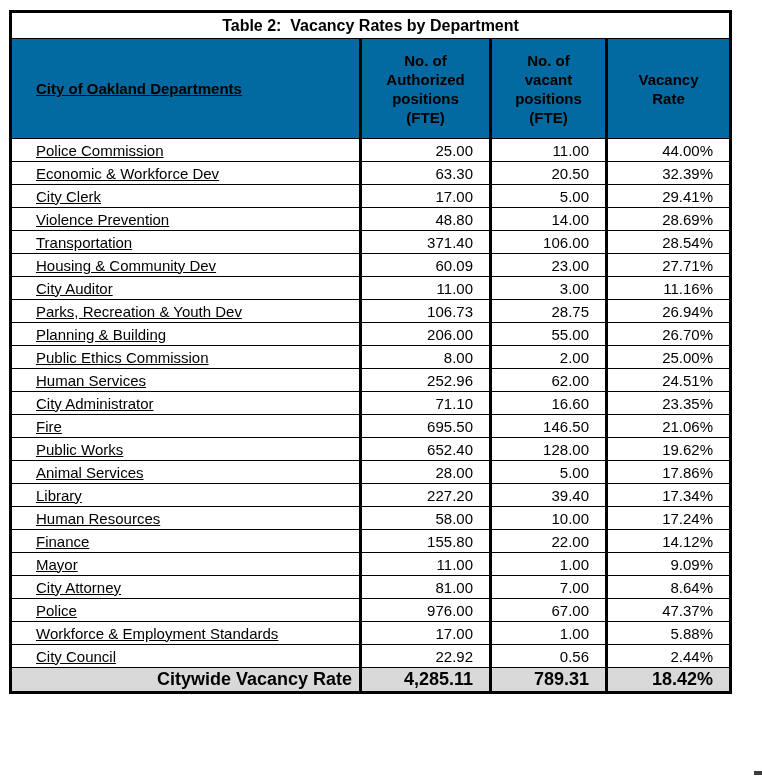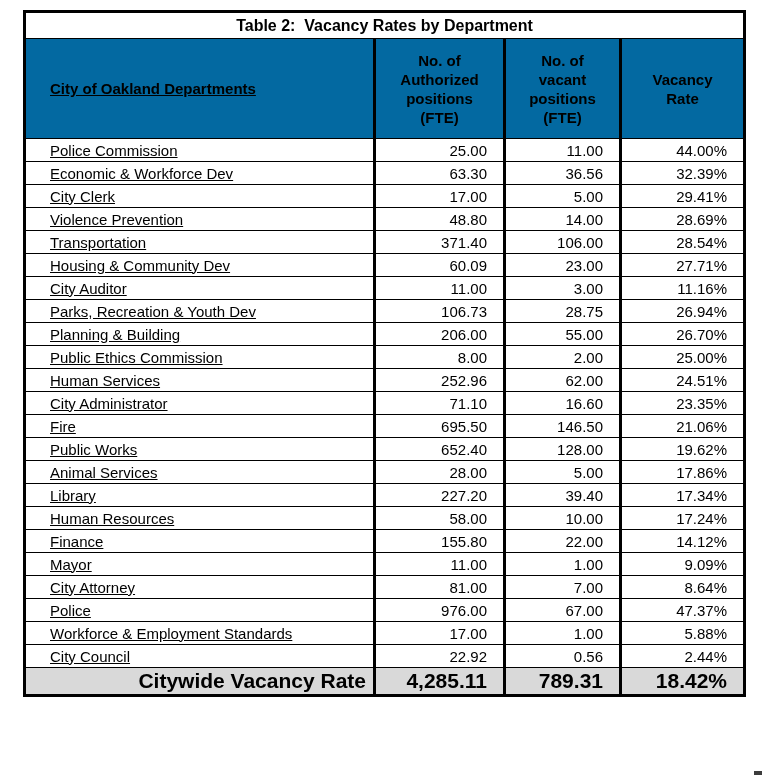--- a/index.html
+++ b/index.html
@@ -11,21 +11,21 @@
   }
   .page {
     position: relative;
     width: 762px;
     height: 781px;
     background: #ffffff;
     overflow: hidden;
   }
   .table-wrap {
     position: absolute;
-    left: 23px;
+    left: 9px;
     top: 10px;
     width: 720px;
   }
   table.vacancy-table {
     border-collapse: collapse;
     table-layout: fixed;
     width: 720px;
     border: 3px solid #000;
     color: #000;
   }
@@ -73,21 +73,21 @@
   }
   td.num {
     text-align: right;
     padding-right: 16px;
   }
   
   .footer-row td {
     height: 22px;
     background: #d9d9d9;
     font-weight: bold;
-    font-size: 21px;
+    font-size: 18px;
     border-top: 1px solid #000;
   }
   .footer-row td.total-label {
     text-align: right;
     padding-right: 7px;
   }
   .edge-artifact {
     position: absolute;
     left: 754px;
     top: 771px;
@@ -129,21 +129,21 @@
       <tbody>
           <tr>
             <td class="dept">Police Commission</td>
             <td class="num">25.00</td>
             <td class="num">11.00</td>
             <td class="num">44.00%</td>
           </tr>
           <tr>
             <td class="dept">Economic &amp; Workforce Dev</td>
             <td class="num">63.30</td>
-            <td class="num">36.56</td>
+            <td class="num">20.50</td>
             <td class="num">32.39%</td>
           </tr>
           <tr>
             <td class="dept">City Clerk</td>
             <td class="num">17.00</td>
             <td class="num">5.00</td>
             <td class="num">29.41%</td>
           </tr>
           <tr>
             <td class="dept">Violence Prevention</td>

